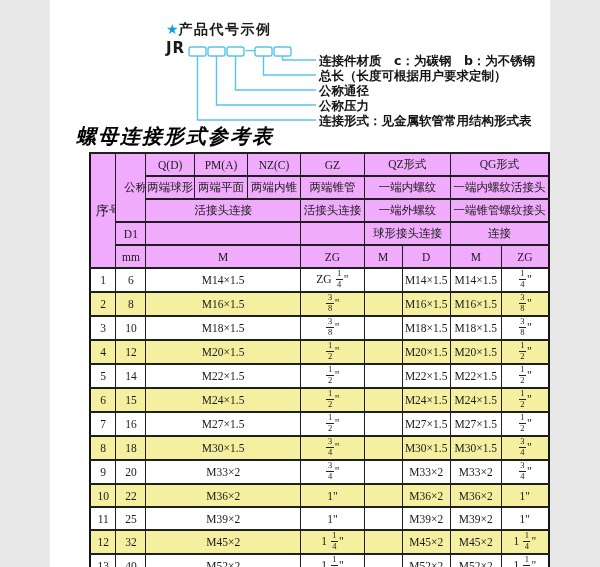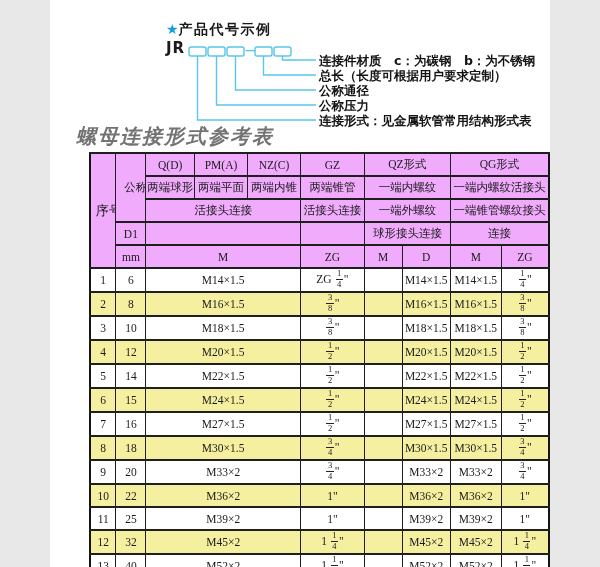--- a/index.html
+++ b/index.html
@@ -25,21 +25,21 @@
   }
   svg.lines{position:absolute;left:0;top:0;}
   .diagram-label{
     position:absolute;left:269px;height:15px;line-height:15px;
     font-family:"DejaVu Sans","Liberation Sans",sans-serif;font-weight:bold;
     font-size:12.5px;color:#141414;white-space:nowrap;
   }
   
   .tbl-title{
     position:absolute;left:26px;top:123px;font-size:20px;font-weight:bold;font-style:italic;
-    font-family:"Liberation Serif","DejaVu Serif",serif;letter-spacing:2px;color:#737373;white-space:nowrap;
+    font-family:"Liberation Serif","DejaVu Serif",serif;letter-spacing:2px;color:#000000;white-space:nowrap;
   }
   
   table.ref{
     position:absolute;left:39px;top:152px;border-collapse:collapse;table-layout:fixed;
     font-size:11.5px;color:#1a1a1a;border:2px solid #141414;
   }
   .ref th,.ref td{
     border:1px solid #1f1f1f;border-top-width:2px;border-bottom-width:2px;
     padding:0;margin:0;text-align:center;vertical-align:middle;height:21px;
     font-weight:normal;overflow:hidden;white-space:nowrap;

